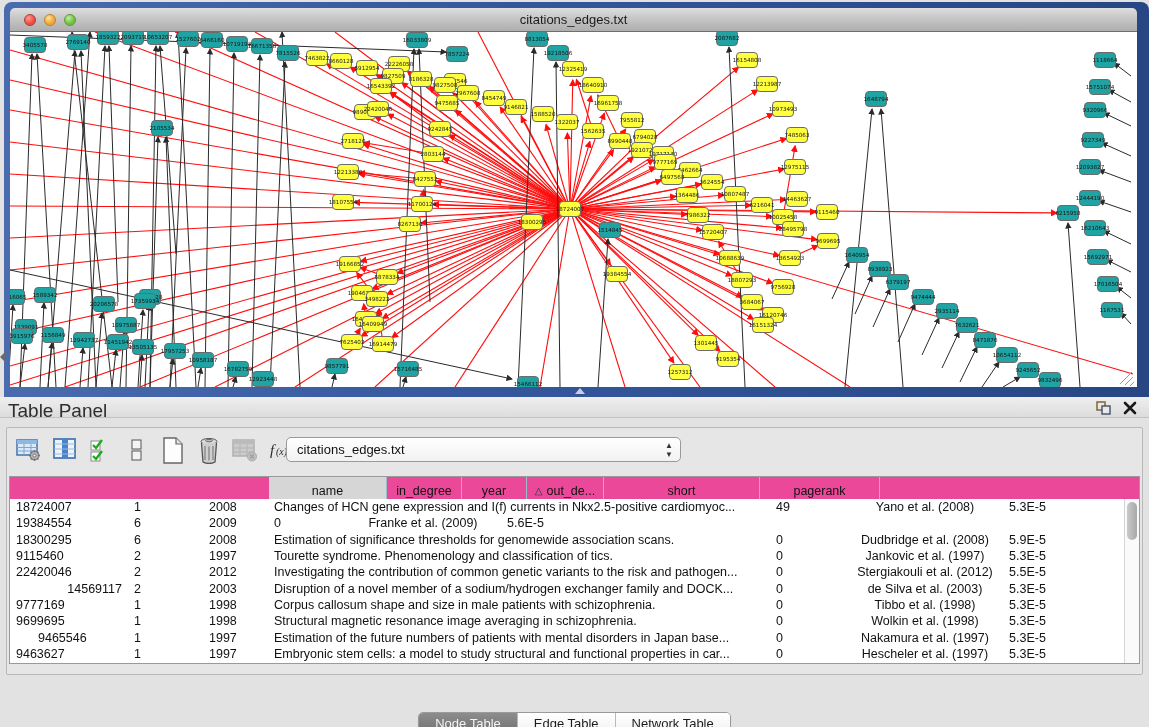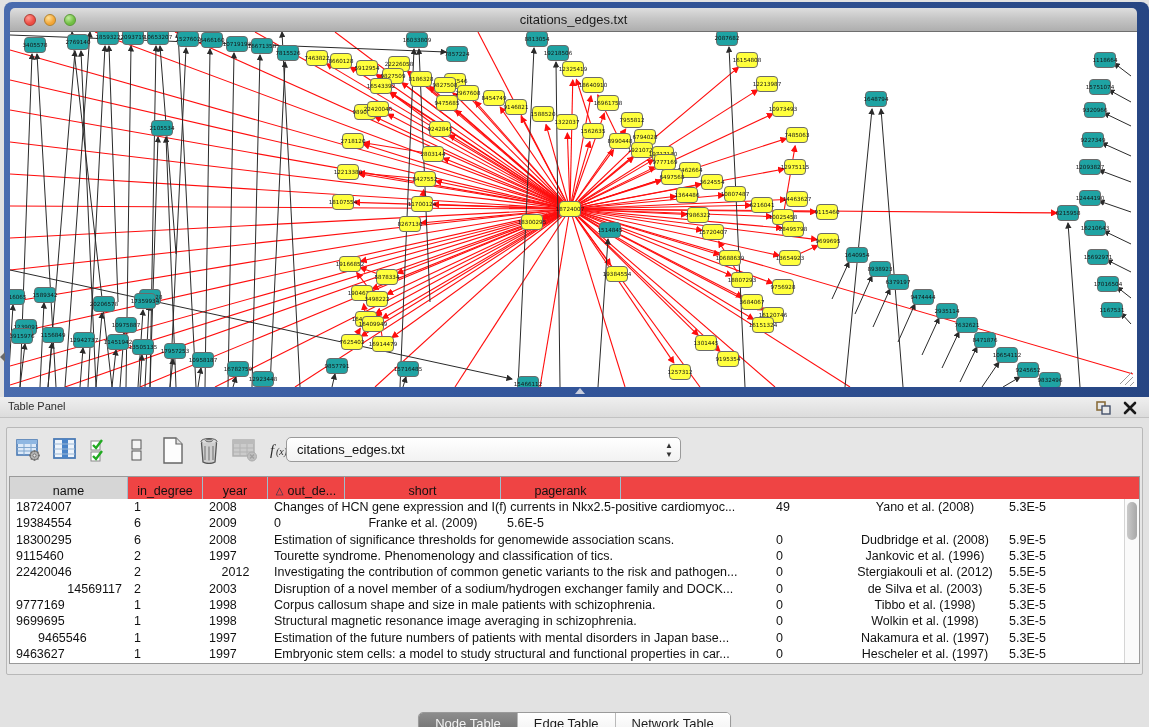--- a/index.html
+++ b/index.html
@@ -22,35 +22,35 @@
   .canvas svg { display:block; }
   .splitter-nub { position:absolute; left:571px; top:386px; width:0; height:0;
     border-left:5px solid transparent; border-right:5px solid transparent; border-bottom:6px solid #c8cede; }
   .hide-arrow { position:absolute; left:0; top:352px; width:0; height:0;
     border-top:5px solid transparent; border-bottom:5px solid transparent; border-right:5px solid #6a6a6a; }
 
   
   .table-panel { position:absolute; left:0; top:397px; width:1149px; height:330px; background:#e2e2e2; }
   .tp-header { position:absolute; left:0; top:0; width:100%; height:21px;
     background:linear-gradient(180deg,#efefef,#dcdcdc); border-bottom:1px solid #c2c2c2; }
-  .tp-title { position:absolute; left:8px; top:3px; font-size:11px; color:#2e2e2e; }
+  .tp-title { position:absolute; left:8px; top:3px; font-size:19px; color:#2e2e2e; }
   .tp-float { position:absolute; right:38px; top:4px; width:15px; height:14px; cursor:pointer; }
   .tp-close { position:absolute; right:12px; top:3px; width:14px; height:15px; cursor:pointer; }
 
   .tp-body { position:absolute; left:6px; top:30px; width:1137px; height:248px;
     background:#e6e6e6; border:1px solid #b8b8b8; border-radius:2px; }
   .toolbar { position:absolute; left:8px; top:6px; height:32px; display:flex; align-items:center; gap:9px; }
   .tool-btn { width:27px; height:27px; display:flex; align-items:center; justify-content:center; }
   .combo { position:absolute; left:279px; top:9px; width:395px; height:25px; background:linear-gradient(180deg,#ffffff,#f2f2f2);
     border:1px solid #9a9a9a; border-radius:5px; font-size:13px; color:#111; }
   .combo-text { position:absolute; left:10px; top:4px; }
   .combo-arrows { position:absolute; right:7px; top:3px; font-size:8px; color:#333; line-height:9px; text-align:center; }
 
   .grid { position:absolute; left:2px; top:48px; width:1131px; height:188px; background:#fff; border:1px solid #9a9a9a; }
-  .thead { display:flex; height:28px; background:#ef4444; border-bottom:1px solid #8fb4c4; }
+  .thead { display:flex; height:28px; background:#ec4899; border-bottom:1px solid #8fb4c4;justify-content:center; }
   .th { flex:none; display:flex; align-items:center; justify-content:center; font-size:12.5px; color:#111;
     border-right:1px solid #9dbecd; height:100%; overflow:hidden; white-space:nowrap; cursor:pointer; }
   .th .sort { font-size:10px; margin-right:4px; color:#16384f; }
   .tbody { position:absolute; left:0; top:22px; right:15px; bottom:0; overflow:hidden; }
   .tr { display:flex; height:16.3px; align-items:center; background:#fff; cursor:default; }
   .td { flex:none; font-size:12.5px; color:#111; white-space:nowrap; overflow:hidden; padding:0 6px; }
   .vscroll { position:absolute; right:0; top:22px; bottom:0; width:15px; background:#fafafa; border-left:1px solid #d5d5d5; }
   .vthumb { position:absolute; left:2px; top:3px; width:10px; height:38px; background:linear-gradient(90deg,#c9c9c9,#a8a8a8); border-radius:6px; }
 
   .seg-tabs { position:absolute; left:0; top:284px; width:100%; display:flex; justify-content:center; }
@@ -934,27 +934,27 @@
             <div class="td" style="width: 77px; text-align: left;">0</div>
             <div class="td" style="width: 156px; text-align: center;">Dudbridge et al. (2008)</div>
             <div class="td" style="width: 120px; text-align: left;">5.9E-5</div>
           </div>
           <div class="tr">
             <div class="td" style="width: 118px; text-align: left;">9115460</div>
             <div class="td" style="width: 75px; text-align: left;">2</div>
             <div class="td" style="width: 65px; text-align: left;">1997</div>
             <div class="td" style="width: 502px; text-align: left;">Tourette syndrome. Phenomenology and classification of tics.</div>
             <div class="td" style="width: 77px; text-align: left;">0</div>
-            <div class="td" style="width: 156px; text-align: center;">Jankovic et al. (1996)</div>
+            <div class="td" style="width: 156px; text-align: center;">Jankovic et al. (1997)</div>
             <div class="td" style="width: 120px; text-align: left;">5.3E-5</div>
           </div>
           <div class="tr">
             <div class="td" style="width: 118px; text-align: left;">22420046</div>
             <div class="td" style="width: 75px; text-align: left;">2</div>
-            <div class="td" style="width: 65px; text-align: center;">2012</div>
+            <div class="td" style="width: 65px; text-align: left;">2012</div>
             <div class="td" style="width: 502px; text-align: left;">Investigating the contribution of common genetic variants to the risk and pathogen...</div>
             <div class="td" style="width: 77px; text-align: left;">0</div>
             <div class="td" style="width: 156px; text-align: center;">Stergiakouli et al. (2012)</div>
             <div class="td" style="width: 120px; text-align: left;">5.5E-5</div>
           </div>
           <div class="tr">
             <div class="td" style="width: 118px; text-align: right;">14569117</div>
             <div class="td" style="width: 75px; text-align: left;">2</div>
             <div class="td" style="width: 65px; text-align: left;">2003</div>
             <div class="td" style="width: 502px; text-align: left;">Disruption of a novel member of a sodium/hydrogen exchanger family and DOCK...</div>

